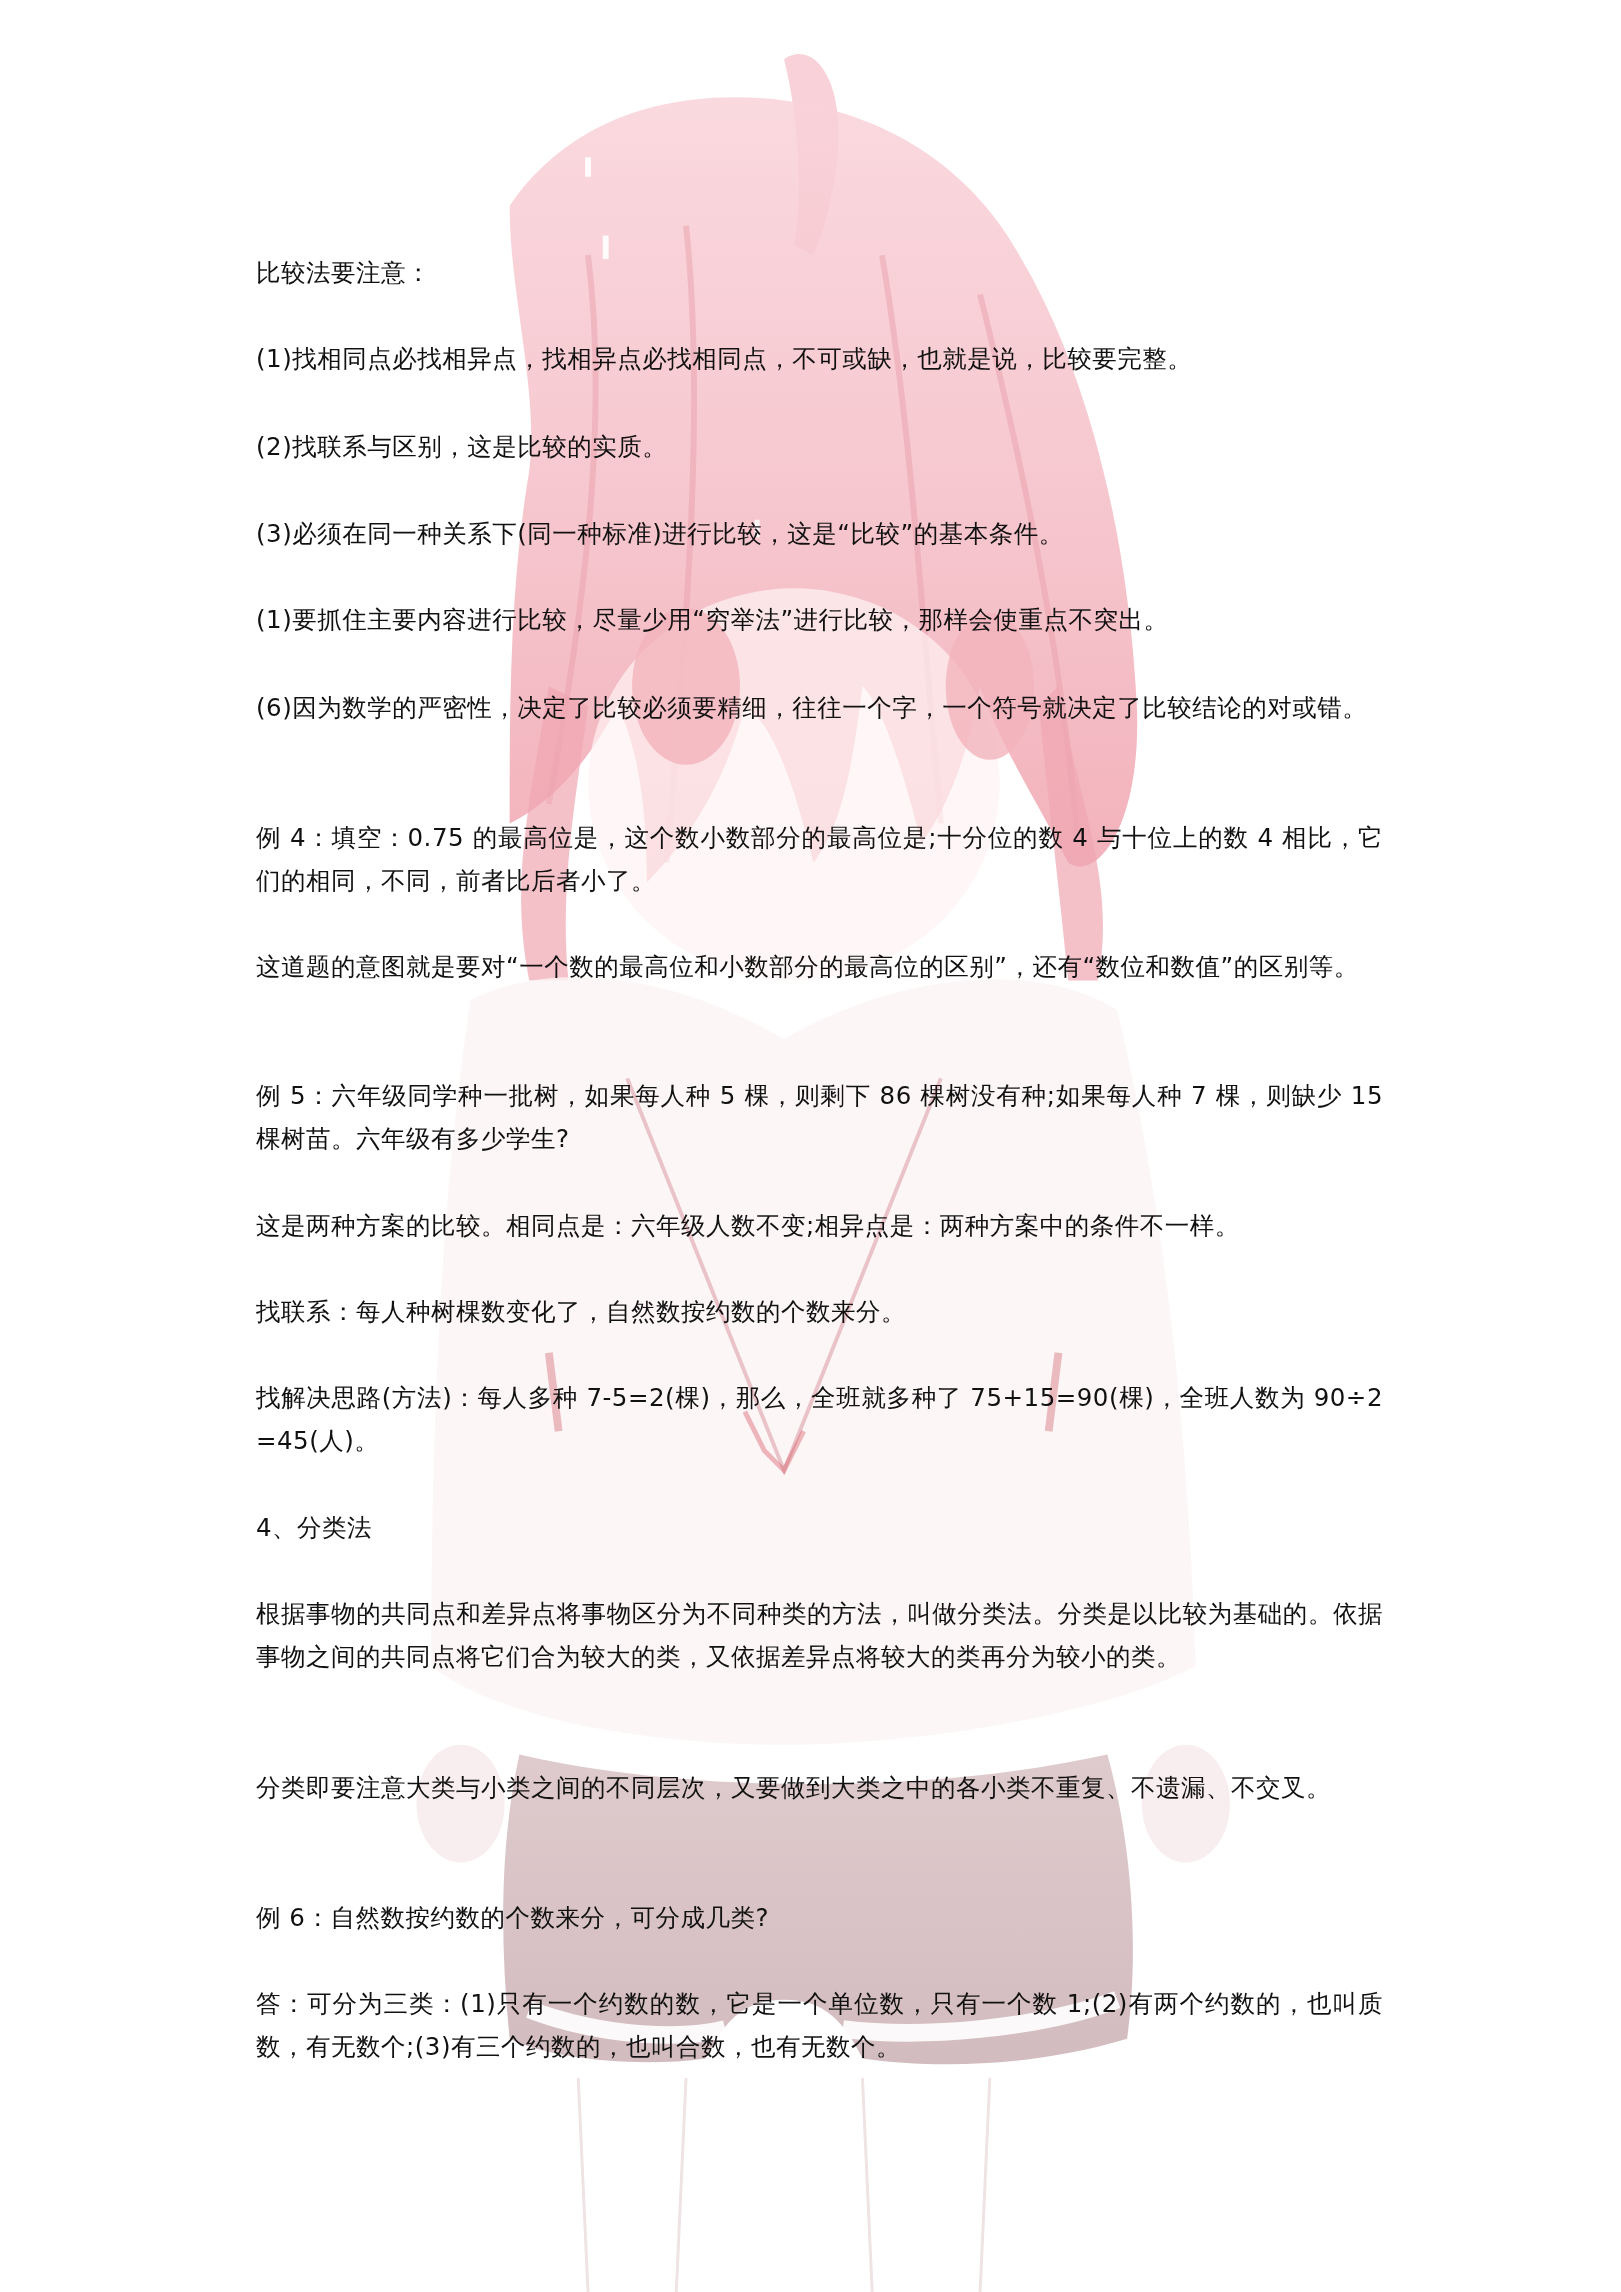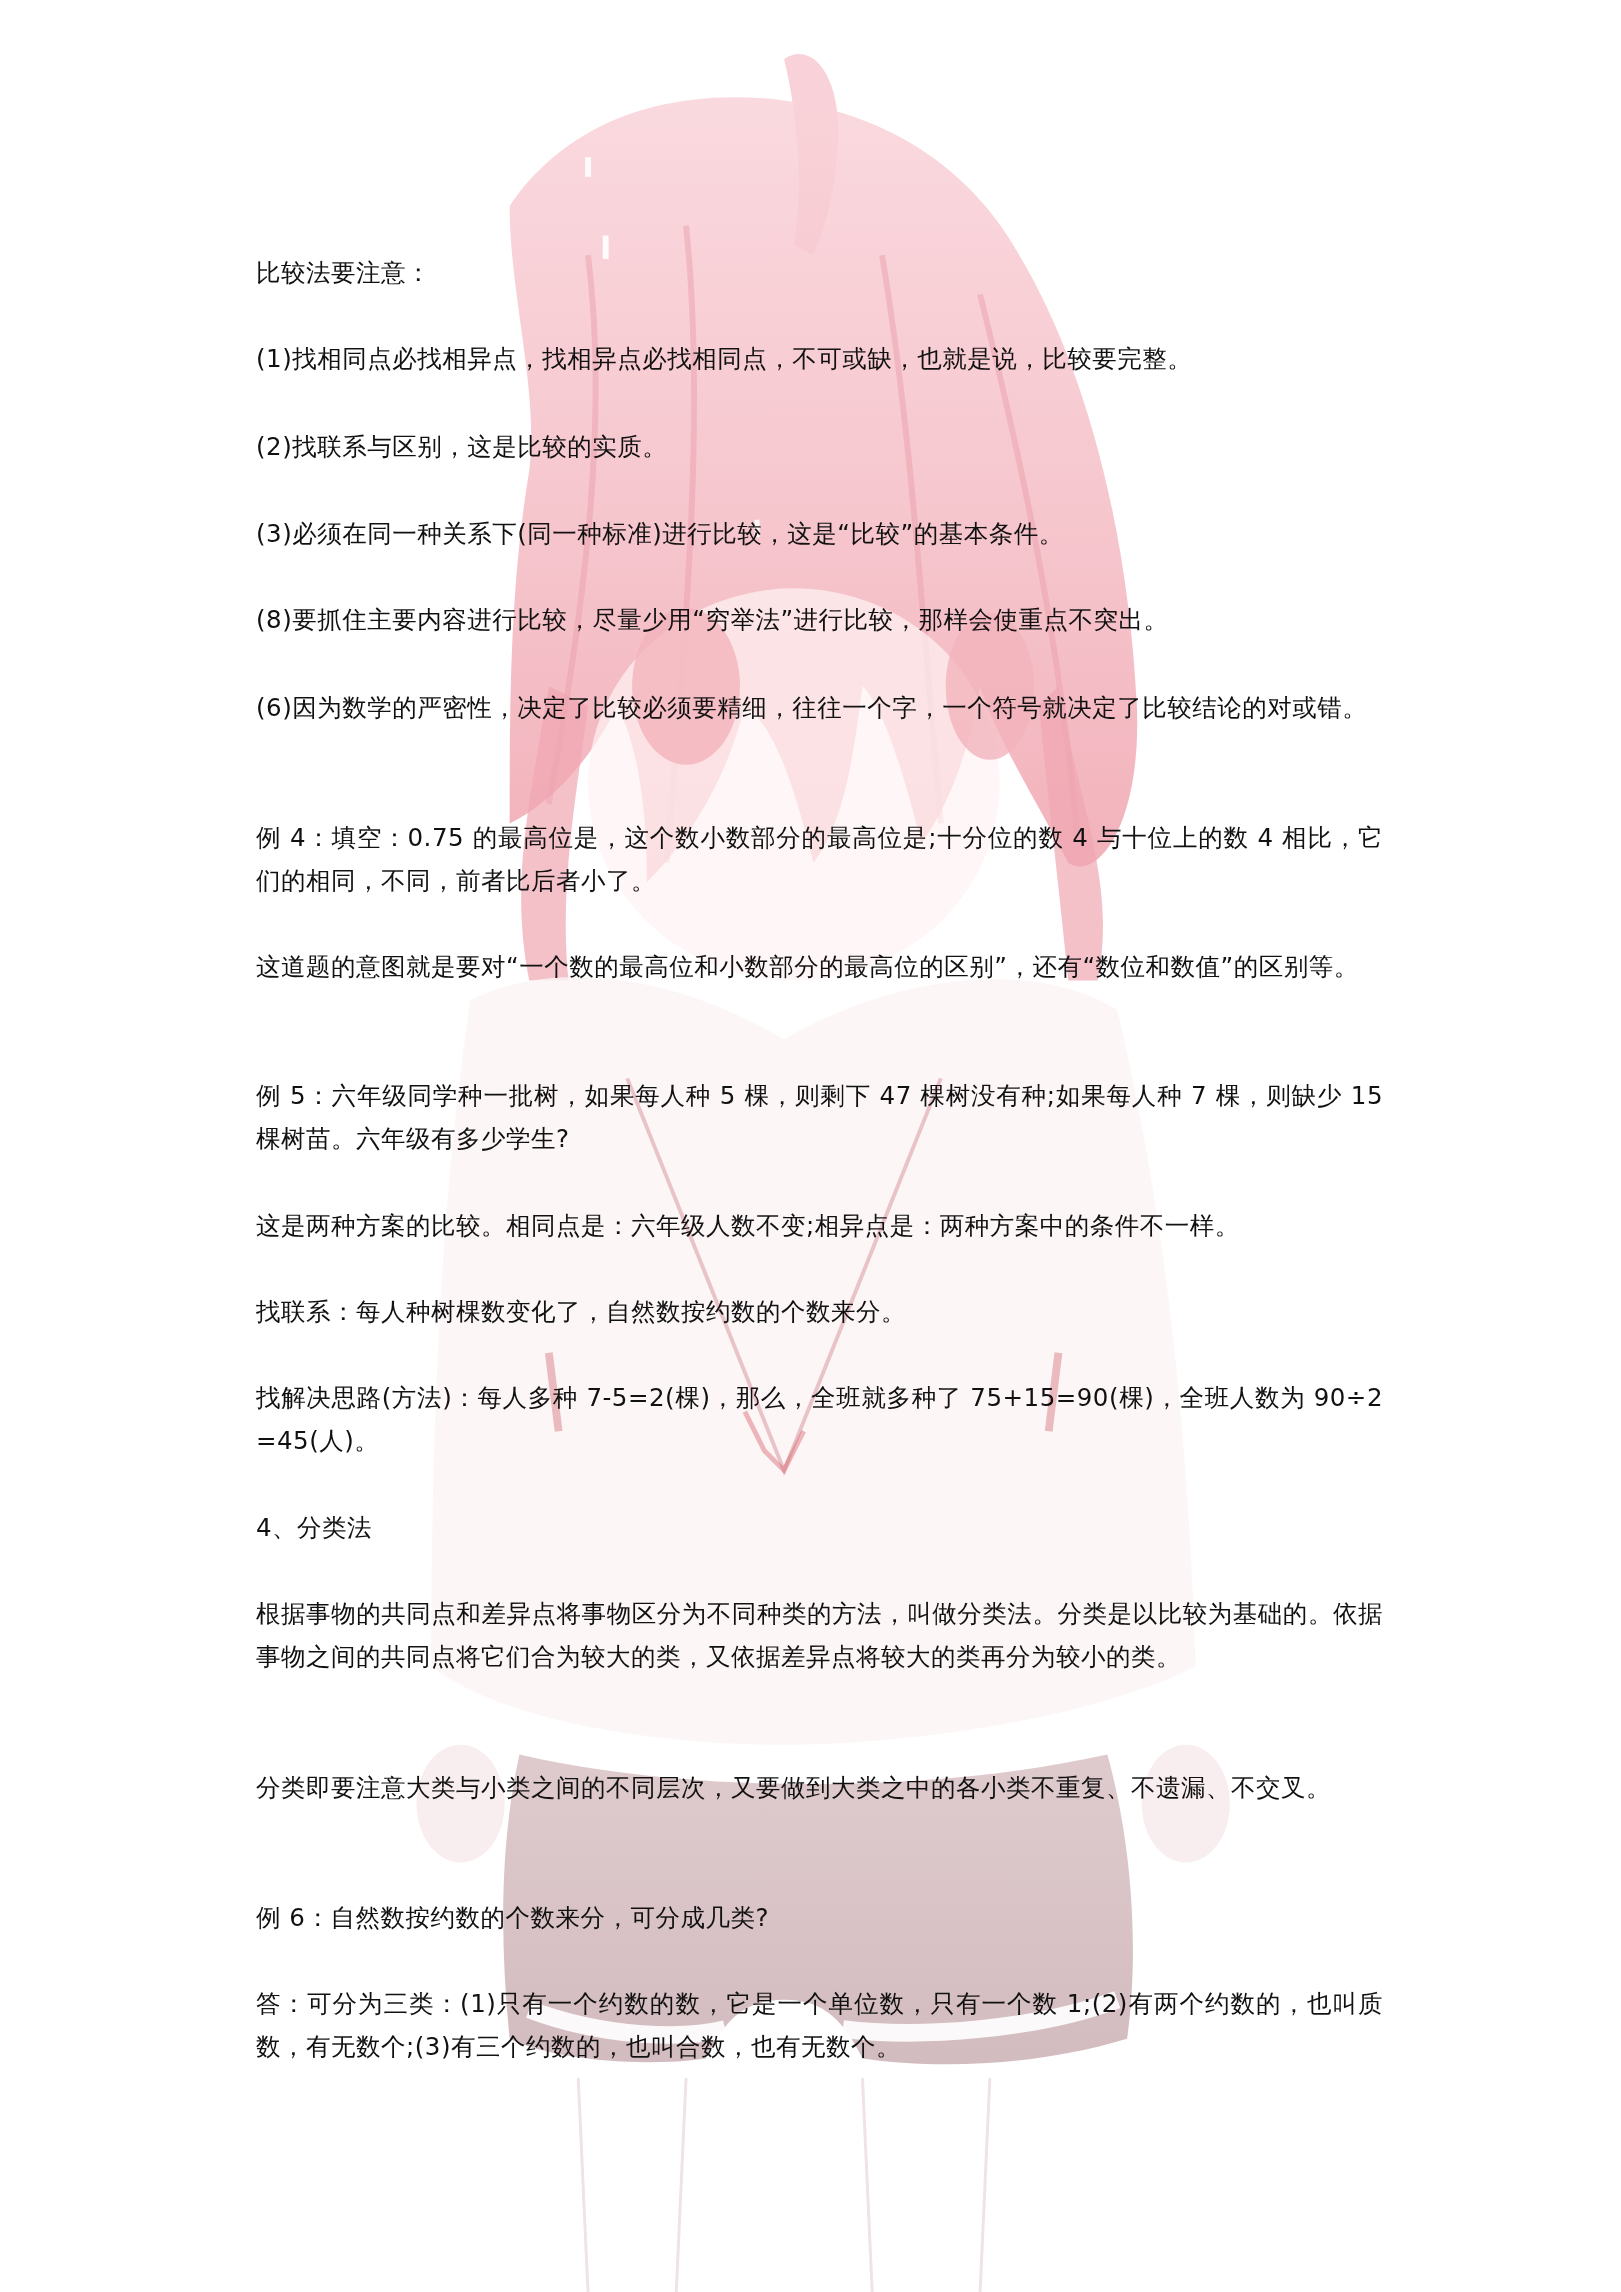--- a/index.html
+++ b/index.html
@@ -94,25 +94,25 @@
   <path d="M700 2120 L690 2339" stroke="#efe3e4" stroke-width="3" fill="none"></path>
   <path d="M880 2120 L890 2339" stroke="#efe3e4" stroke-width="3" fill="none"></path>
   <path d="M1010 2120 L1000 2339" stroke="#efe3e4" stroke-width="3" fill="none"></path>
 </svg>
 
 <div class="content">
   <p class="para" style="position:absolute;top:0px;">比较法要注意：</p>
   <p class="para" style="position:absolute;top:86px;">(1)找相同点必找相异点，找相异点必找相同点，不可或缺，也就是说，比较要完整。</p>
   <p class="para" style="position:absolute;top:174px;">(2)找联系与区别，这是比较的实质。</p>
   <p class="para" style="position:absolute;top:261px;">(3)必须在同一种关系下(同一种标准)进行比较，这是“比较”的基本条件。</p>
-  <p class="para" style="position:absolute;top:347px;">(8)要抓住主要内容进行比较，尽量少用“穷举法”进行比较，那样会使重点不突出。</p>
+  <p class="para" style="position:absolute;top:347px;">(1)要抓住主要内容进行比较，尽量少用“穷举法”进行比较，那样会使重点不突出。</p>
   <p class="para" style="position:absolute;top:435px;">(6)因为数学的严密性，决定了比较必须要精细，往往一个字，一个符号就决定了比较结论的对或错。</p>
   <p class="para" style="position:absolute;top:565px;">例 4：填空：0.75 的最高位是，这个数小数部分的最高位是;十分位的数 4 与十位上的数 4 相比，它们的相同，不同，前者比后者小了。</p>
   <p class="para" style="position:absolute;top:694px;">这道题的意图就是要对“一个数的最高位和小数部分的最高位的区别”，还有“数位和数值”的区别等。</p>
-  <p class="para" style="position:absolute;top:823px;">例 5：六年级同学种一批树，如果每人种 5 棵，则剩下 47 棵树没有种;如果每人种 7 棵，则缺少 15 棵树苗。六年级有多少学生?</p>
+  <p class="para" style="position:absolute;top:823px;">例 5：六年级同学种一批树，如果每人种 5 棵，则剩下 86 棵树没有种;如果每人种 7 棵，则缺少 15 棵树苗。六年级有多少学生?</p>
   <p class="para" style="position:absolute;top:953px;">这是两种方案的比较。相同点是：六年级人数不变;相异点是：两种方案中的条件不一样。</p>
   <p class="para" style="position:absolute;top:1039px;">找联系：每人种树棵数变化了，自然数按约数的个数来分。</p>
   <p class="para" style="position:absolute;top:1125px;">找解决思路(方法)：每人多种 7-5=2(棵)，那么，全班就多种了 75+15=90(棵)，全班人数为 90÷2=45(人)。</p>
   <p class="para" style="position:absolute;top:1255px;">4、分类法</p>
   <p class="para" style="position:absolute;top:1341px;">根据事物的共同点和差异点将事物区分为不同种类的方法，叫做分类法。分类是以比较为基础的。依据事物之间的共同点将它们合为较大的类，又依据差异点将较大的类再分为较小的类。</p>
   <p class="para" style="position:absolute;top:1515px;">分类即要注意大类与小类之间的不同层次，又要做到大类之中的各小类不重复、不遗漏、不交叉。</p>
   <p class="para" style="position:absolute;top:1645px;">例 6：自然数按约数的个数来分，可分成几类?</p>
   <p class="para" style="position:absolute;top:1731px;">答：可分为三类：(1)只有一个约数的数，它是一个单位数，只有一个数 1;(2)有两个约数的，也叫质数，有无数个;(3)有三个约数的，也叫合数，也有无数个。</p>
 </div>
 

